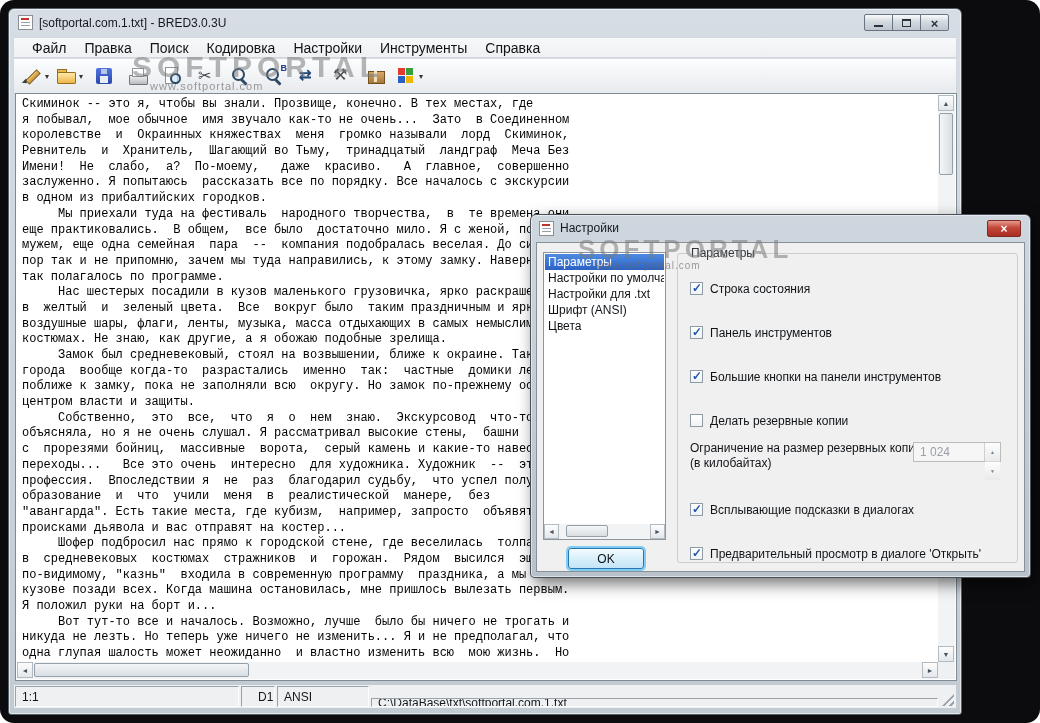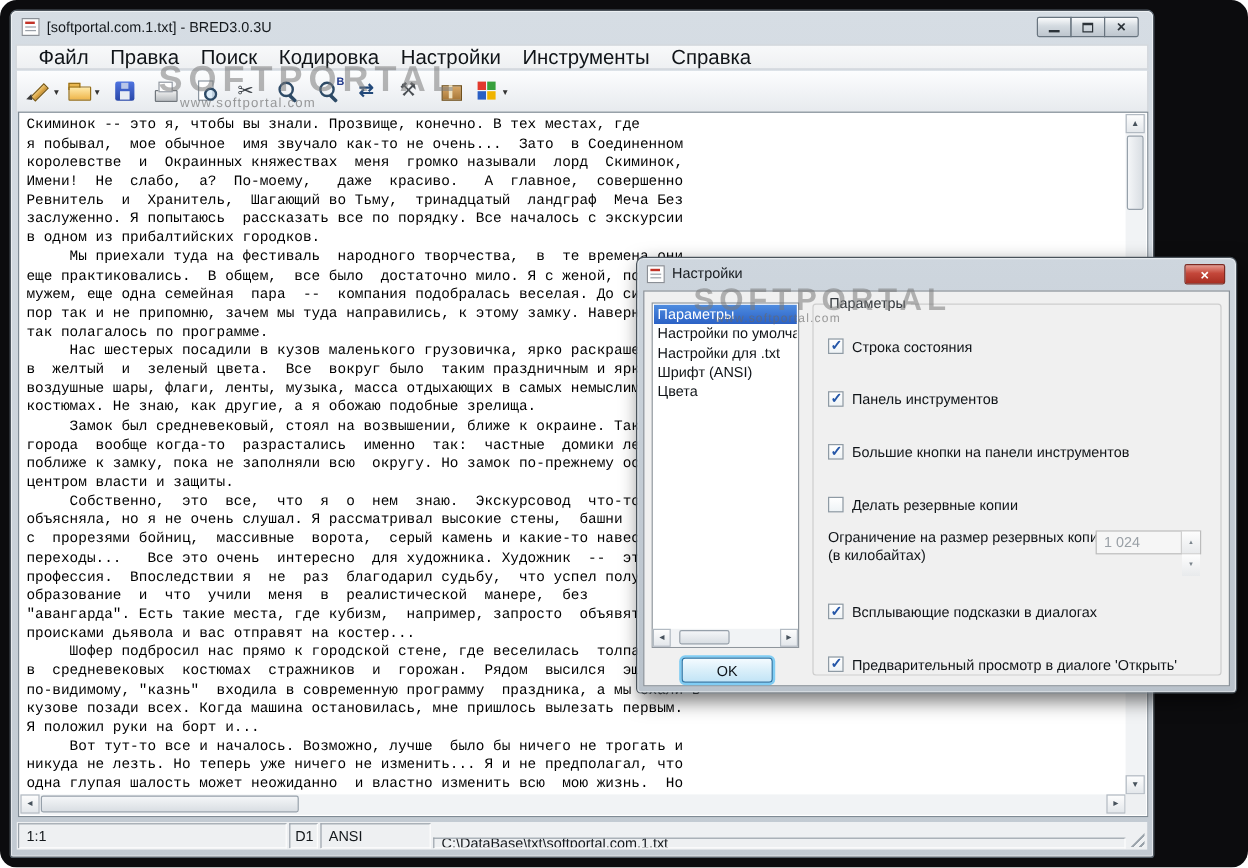--- a/index.html
+++ b/index.html
@@ -20,21 +20,21 @@
   .win-btn{width:29px;height:17px;border:1px solid #68747f;margin-left:-1px;display:flex;align-items:center;justify-content:center;
     background:linear-gradient(#fafbfc,#d3dae0 45%,#bec6ce);}
   .win-btn:first-child{border-radius:2px 0 0 2px;}
   .win-btn:last-child{border-radius:0 2px 2px 0;}
   .glyph-min{width:9px;height:2px;background:#2b3238;margin-top:7px;}
   .glyph-max{width:9px;height:8px;border:1px solid #2b3238;border-top-width:2px;}
   .glyph-close::before{content:"\00D7";font-size:13px;font-weight:bold;color:#2b3238;line-height:1;}
 
   .menubar{position:absolute;left:4px;top:28px;right:4px;height:21px;background:linear-gradient(#f8f9fa,#eef0f2);
     border:1px solid #d4d8dc;display:flex;align-items:center;padding:0 10px;gap:2px;}
-  .menu-item{padding:2px 8px;font-size:17px;color:#101418;white-space:nowrap;}
+  .menu-item{padding:2px 8px;font-size:14px;color:#101418;white-space:nowrap;}
 
   .toolbar{position:absolute;left:4px;top:50px;right:4px;height:35px;background:linear-gradient(#fcfdfe,#e7eaee);
     border:1px solid #d4d8dc;border-top:none;display:flex;align-items:center;padding:0 6px;}
   .toolbar-buttons{display:flex;align-items:center;gap:2px;}
   .tb-btn{width:32px;height:29px;display:flex;align-items:center;justify-content:center;background:transparent;border:none;position:relative;padding:0;}
   .tb-badge{position:absolute;right:3px;top:1px;font-size:9px;font-weight:bold;color:#223a8c;}
   .dd{display:none;width:8px;color:#333;font-size:8px;}
   .dd.show{display:block;}
   .dd.show::before{content:"\25BE";}
 
@@ -79,21 +79,21 @@
   .hscroll .arr-left{position:absolute;left:0;top:0;}
   .hscroll .arr-right{position:absolute;right:0;top:0;}
   .hthumb{position:absolute;left:17px;top:1px;width:215px;height:14px;background:linear-gradient(#f4f6f8,#d9dee3);
     border:1px solid #96a0aa;border-radius:2px;}
   .scroll-corner{position:absolute;right:1px;bottom:1px;width:17px;height:17px;background:#eef0f2;}
 
   .statusbar{position:absolute;left:5px;right:5px;top:676px;height:23px;background:#eef0f2;display:flex;gap:2px;padding:1px;
     font-size:12px;color:#14181c;}
   .sb-panel{border:1px solid;border-color:#9aa2aa #fdfdfd #fdfdfd #9aa2aa;display:flex;align-items:center;padding:0 6px;
     white-space:nowrap;overflow:hidden;background:#eef0f2;text-align:center;}
-  .sb-cursor{width:224px;} .sb-p2{width:24px;padding:0 4px;} .sb-enc{width:92px;} .sb-path{flex:1;margin-top:12px;}
+  .sb-cursor{width:224px;} .sb-p2{width:24px;padding:0 16px;} .sb-enc{width:92px;} .sb-path{flex:1;margin-top:12px;}
   .size-grip{width:15px;position:relative;}
   .size-grip::before{content:"";position:absolute;right:1px;bottom:1px;width:12px;height:12px;
     background:repeating-linear-gradient(135deg,transparent 0 3px,#99a2aa 3px 5px);
     clip-path:polygon(100% 0,100% 100%,0 100%);}
 
   
   .dialog{position:absolute;left:530px;top:214px;width:501px;height:364px;z-index:40;
     background:linear-gradient(#ced6de,#b9c2cb);border:1px solid #49525a;border-radius:6px 6px 4px 4px;
     box-shadow:4px 6px 16px rgba(0,0,0,.55),inset 0 0 0 1px rgba(255,255,255,.5);}
   .dialog-titlebar{height:26px;display:flex;align-items:center;padding:0 8px;gap:6px;font-size:12px;color:#15191d;}
@@ -260,23 +260,23 @@
 
     <div class="editor">
       <div class="editor-text">
 
           <div class="code-line">Скиминок -- это я, чтобы вы знали. Прозвище, конечно. В тех местах, где</div>
 
           <div class="code-line">я побывал,  мое обычное  имя звучало как-то не очень...  Зато  в Соединенном</div>
 
           <div class="code-line">королевстве  и  Окраинных княжествах  меня  громко называли  лорд  Скиминок,</div>
 
+          <div class="code-line">Ревнитель  и  Хранитель,  Шагающий во Тьму,  тринадцатый  ландграф  Меча Без</div>
+
           <div class="code-line">Имени!  Не  слабо,  а?  По-моему,   даже  красиво.   А  главное,  совершенно</div>
-
-          <div class="code-line">Ревнитель  и  Хранитель,  Шагающий во Тьму,  тринадцатый  ландграф  Меча Без</div>
 
           <div class="code-line">заслуженно. Я попытаюсь  рассказать все по порядку. Все началось с экскурсии</div>
 
           <div class="code-line">в одном из прибалтийских городков.</div>
 
           <div class="code-line">     Мы приехали туда на фестиваль  народного творчества,  в  те времена они</div>
 
           <div class="code-line">еще практиковались.  В общем,  все было  достаточно мило. Я с женой, подруга с</div>
 
           <div class="code-line">мужем, еще одна семейная  пара  --  компания подобралась веселая. До сих</div>

